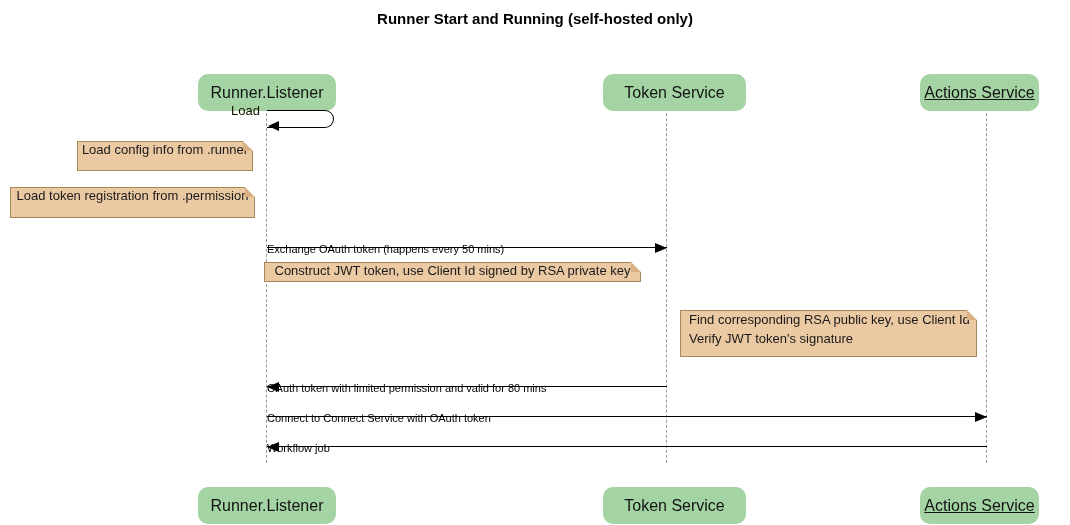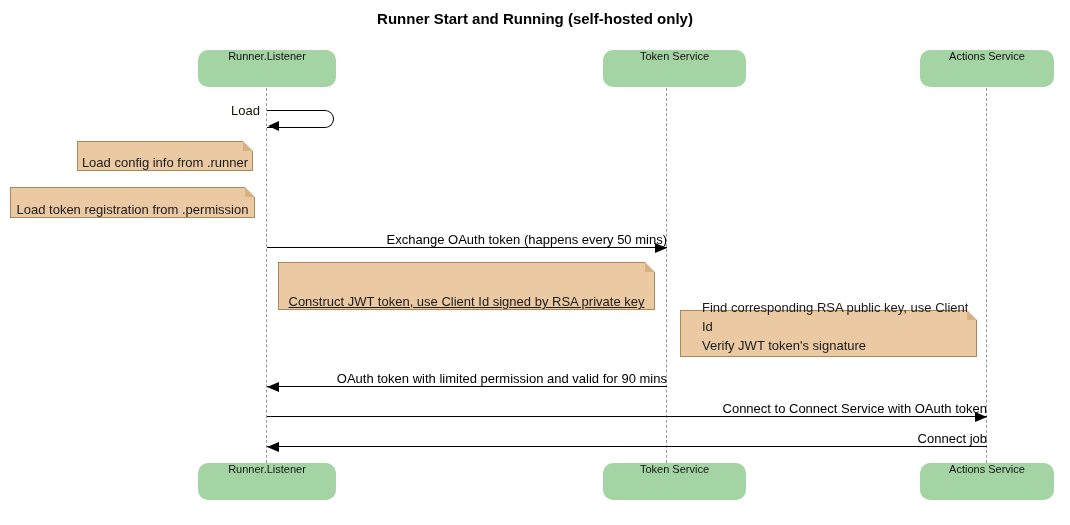--- a/index.html
+++ b/index.html
@@ -7,53 +7,53 @@
           font-family:"Liberation Sans",sans-serif;color:#131300;overflow:hidden;}
 
   .title{position:absolute;left:0;top:10px;width:100%;text-align:center;
          font-size:15px;font-weight:bold;color:#000;}
 
   .lifeline{position:absolute;top:88px;height:375px;width:0;
             border-left:1px dashed #999999;}
   .ll-runner{left:266px;} .ll-token{left:666px;} .ll-actions{left:986px;}
 
   .actor{position:absolute;height:37px;background:#A4D4A4;border-radius:10px;
-         display:flex;align-items:flex-start;justify-content:center;
-         font-size:11px;color:#131313;}
+         display:flex;align-items:center;justify-content:center;
+         font-size:16px;color:#131313;margin-top:24px;}
   .a-runner{left:198px;width:138px;}
   .a-token{left:603px;width:143px;}
-  .a-actions{left:920px;width:134px;}
+  .a-actions{left:920px;width:119px;text-decoration:underline;}
   .row-top{top:50px;} .row-bottom{top:463px;}
 
-  .msg-label{position:absolute;font-size:13px;color:#000;text-align:right;
-             white-space:nowrap;}
+  .msg-label{position:absolute;font-size:11px;color:#000;text-align:left;
+             white-space:nowrap;margin-top:11px;}
   .msg-line{position:absolute;height:0;border-top:1px solid #000;}
   .arrow-right{position:absolute;width:0;height:0;
                border-top:5px solid transparent;border-bottom:5px solid transparent;
                border-left:12px solid #000;}
   .arrow-left{position:absolute;width:0;height:0;
               border-top:5px solid transparent;border-bottom:5px solid transparent;
               border-right:12px solid #000;}
 
   .self-loop{position:absolute;left:267px;top:110px;width:66px;height:16px;
              border:1px solid #000;border-left:none;border-radius:0 10px 10px 0;}
   .self-label{position:absolute;left:180px;top:103px;width:80px;text-align:right;
               font-size:13px;white-space:nowrap;}
 
   .note{position:absolute;background:#EAC9A3;border:1px solid #A8885A;
         box-sizing:border-box;font-size:13px;color:#1a1a1a;text-align:center;
-        display:flex;align-items:flex-end;justify-content:center;}
+        display:flex;align-items:flex-start;justify-content:center;}
   .note .fold{position:absolute;top:-1px;right:-1px;width:0;height:0;
               border-style:solid;border-width:0 10px 10px 0;
               border-color:#ffffff #ffffff #D8B183 #D8B183;}
   .n1{left:77px;top:141px;width:176px;height:30px;}
   .n2{left:10px;top:187px;width:245px;height:31px;}
-  .n3{left:278px;top:262px;width:377px;height:48px;text-decoration:underline;}
+  .n3{left:264px;top:262px;width:377px;height:20px;}
   .n4{left:680px;top:310px;width:297px;height:47px;
-      justify-content:flex-start;text-align:left;padding-left:21px;
+      justify-content:flex-start;text-align:left;padding-left:8px;
       white-space:pre-line;line-height:1.45;}
 
   .lbl-m1{left:267px;width:400px;top:232px;}
   .lin-m1{left:267px;width:400px;top:247px;}
   .ah-m1{left:655px;top:243px;}
 
   .lbl-m2{left:267px;width:400px;top:371px;}
   .lin-m2{left:267px;width:400px;top:386px;}
   .ah-m2{left:267px;top:382px;}
 
@@ -120,25 +120,25 @@
     <span class="fold"></span>
     <span>Construct JWT token, use Client Id signed by RSA private key</span>
   </div>
 
   <div class="note n4">
     <span class="fold"></span>
     <span>Find corresponding RSA public key, use Client Id
 Verify JWT token's signature</span>
   </div>
 
-  <div class="msg-label lbl-m2">OAuth token with limited permission and valid for 90 mins</div>
+  <div class="msg-label lbl-m2">OAuth token with limited permission and valid for 80 mins</div>
   <div class="msg-line lin-m2"></div>
   <div class="arrow-left ah-m2"></div>
 
   <div class="msg-label lbl-m3">Connect to Connect Service with OAuth token</div>
   <div class="msg-line lin-m3"></div>
   <div class="arrow-right ah-m3"></div>
 
-  <div class="msg-label lbl-m4">Connect job</div>
+  <div class="msg-label lbl-m4">Workflow job</div>
   <div class="msg-line lin-m4"></div>
   <div class="arrow-left ah-m4"></div>
 
 </div>
 
 </body></html>

